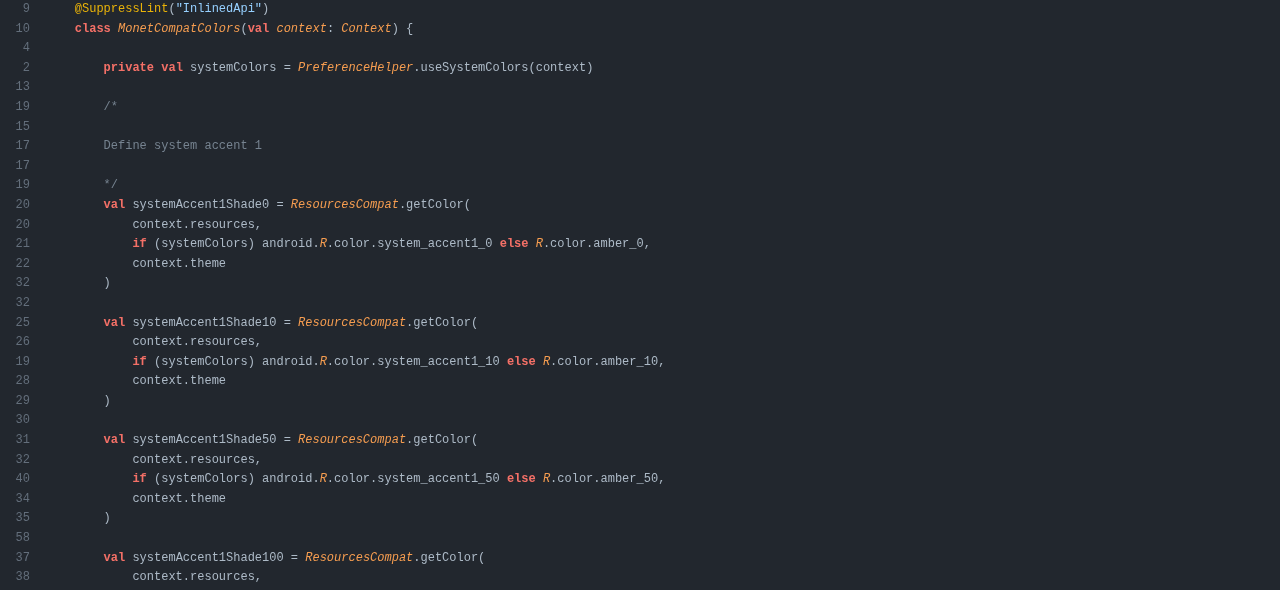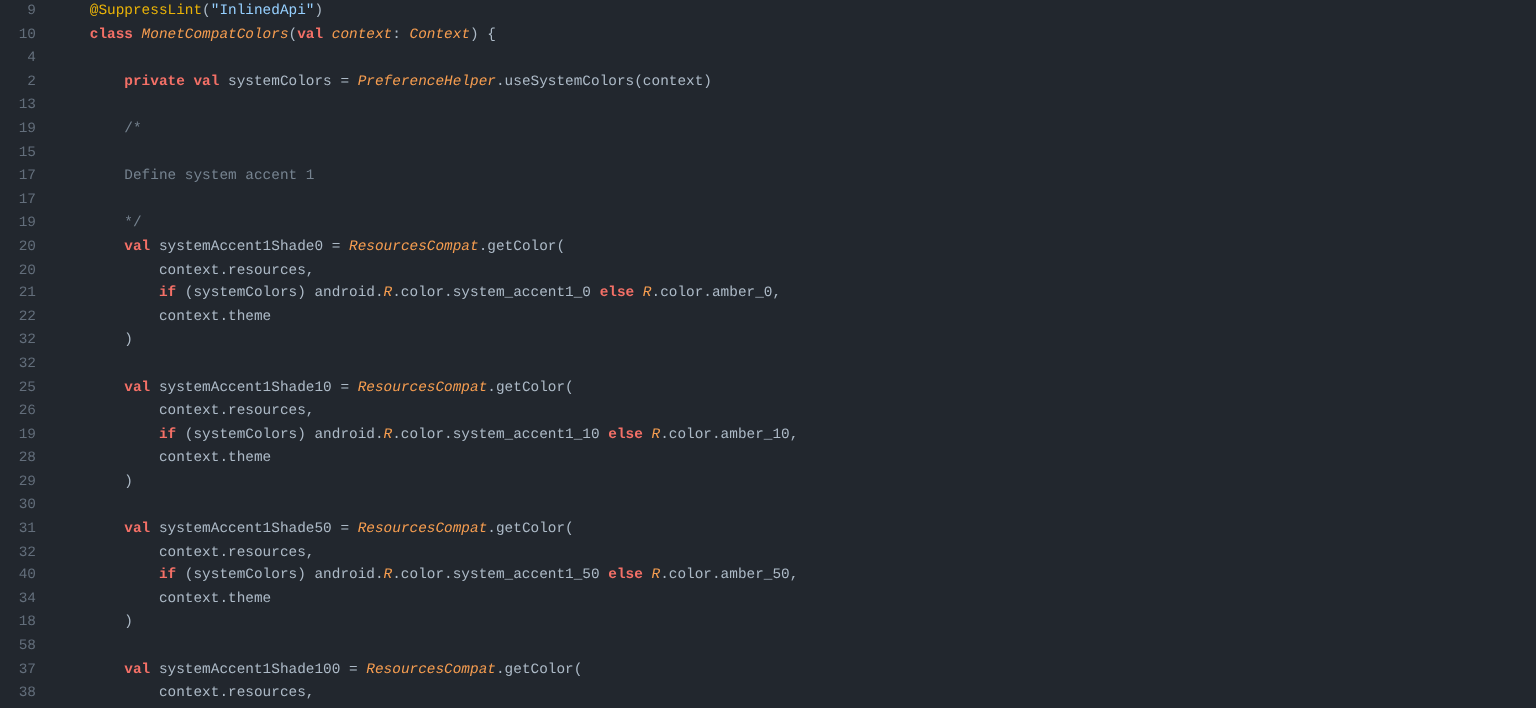--- a/index.html
+++ b/index.html
@@ -61,19 +61,19 @@
       <div>25</div>
       <div>26</div>
       <div>19</div>
       <div>28</div>
       <div>29</div>
       <div>30</div>
       <div>31</div>
       <div>32</div>
       <div>40</div>
       <div>34</div>
-      <div>18</div>
+      <div>35</div>
       <div>58</div>
       <div>37</div>
       <div>38</div>
     </div>
   <div class="code" id="code"><div><span class="tok-at">    @SuppressLint</span><span class="tok-plain">(</span><span class="tok-str">"InlinedApi"</span><span class="tok-plain">)</span></div><div><span class="tok-kw">    class</span><span class="tok-plain"> </span><span class="tok-type">MonetCompatColors</span><span class="tok-plain">(</span><span class="tok-kw">val</span><span class="tok-plain"> </span><span class="tok-type">context</span><span class="tok-plain">: </span><span class="tok-type">Context</span><span class="tok-plain">) {</span></div><div></div><div><span class="tok-kw">        private</span><span class="tok-plain"> </span><span class="tok-kw">val</span><span class="tok-plain"> systemColors </span><span class="tok-plain">=</span><span class="tok-plain"> </span><span class="tok-type">PreferenceHelper</span><span class="tok-plain">.useSystemColors(context)</span></div><div></div><div><span class="tok-cmt">        /*</span></div><div></div><div><span class="tok-cmt">        Define system accent 1</span></div><div></div><div><span class="tok-cmt">        */</span></div><div><span class="tok-kw">        val</span><span class="tok-plain"> systemAccent1Shade0 </span><span class="tok-plain">=</span><span class="tok-plain"> </span><span class="tok-type">ResourcesCompat</span><span class="tok-plain">.getColor(</span></div><div><span class="tok-plain">            context.resources,</span></div><div><span class="tok-kw">            if</span><span class="tok-plain"> (systemColors) android.</span><span class="tok-type">R</span><span class="tok-plain">.color.system_accent1_0 </span><span class="tok-kw">else</span><span class="tok-plain"> </span><span class="tok-type">R</span><span class="tok-plain">.color.amber_0,</span></div><div><span class="tok-plain">            context.theme</span></div><div><span class="tok-plain">        )</span></div><div></div><div><span class="tok-kw">        val</span><span class="tok-plain"> systemAccent1Shade10 </span><span class="tok-plain">=</span><span class="tok-plain"> </span><span class="tok-type">ResourcesCompat</span><span class="tok-plain">.getColor(</span></div><div><span class="tok-plain">            context.resources,</span></div><div><span class="tok-kw">            if</span><span class="tok-plain"> (systemColors) android.</span><span class="tok-type">R</span><span class="tok-plain">.color.system_accent1_10 </span><span class="tok-kw">else</span><span class="tok-plain"> </span><span class="tok-type">R</span><span class="tok-plain">.color.amber_10,</span></div><div><span class="tok-plain">            context.theme</span></div><div><span class="tok-plain">        )</span></div><div></div><div><span class="tok-kw">        val</span><span class="tok-plain"> systemAccent1Shade50 </span><span class="tok-plain">=</span><span class="tok-plain"> </span><span class="tok-type">ResourcesCompat</span><span class="tok-plain">.getColor(</span></div><div><span class="tok-plain">            context.resources,</span></div><div><span class="tok-kw">            if</span><span class="tok-plain"> (systemColors) android.</span><span class="tok-type">R</span><span class="tok-plain">.color.system_accent1_50 </span><span class="tok-kw">else</span><span class="tok-plain"> </span><span class="tok-type">R</span><span class="tok-plain">.color.amber_50,</span></div><div><span class="tok-plain">            context.theme</span></div><div><span class="tok-plain">        )</span></div><div></div><div><span class="tok-kw">        val</span><span class="tok-plain"> systemAccent1Shade100 </span><span class="tok-plain">=</span><span class="tok-plain"> </span><span class="tok-type">ResourcesCompat</span><span class="tok-plain">.getColor(</span></div><div><span class="tok-plain">            context.resources,</span></div></div>
 </div>
 
 </body></html>

